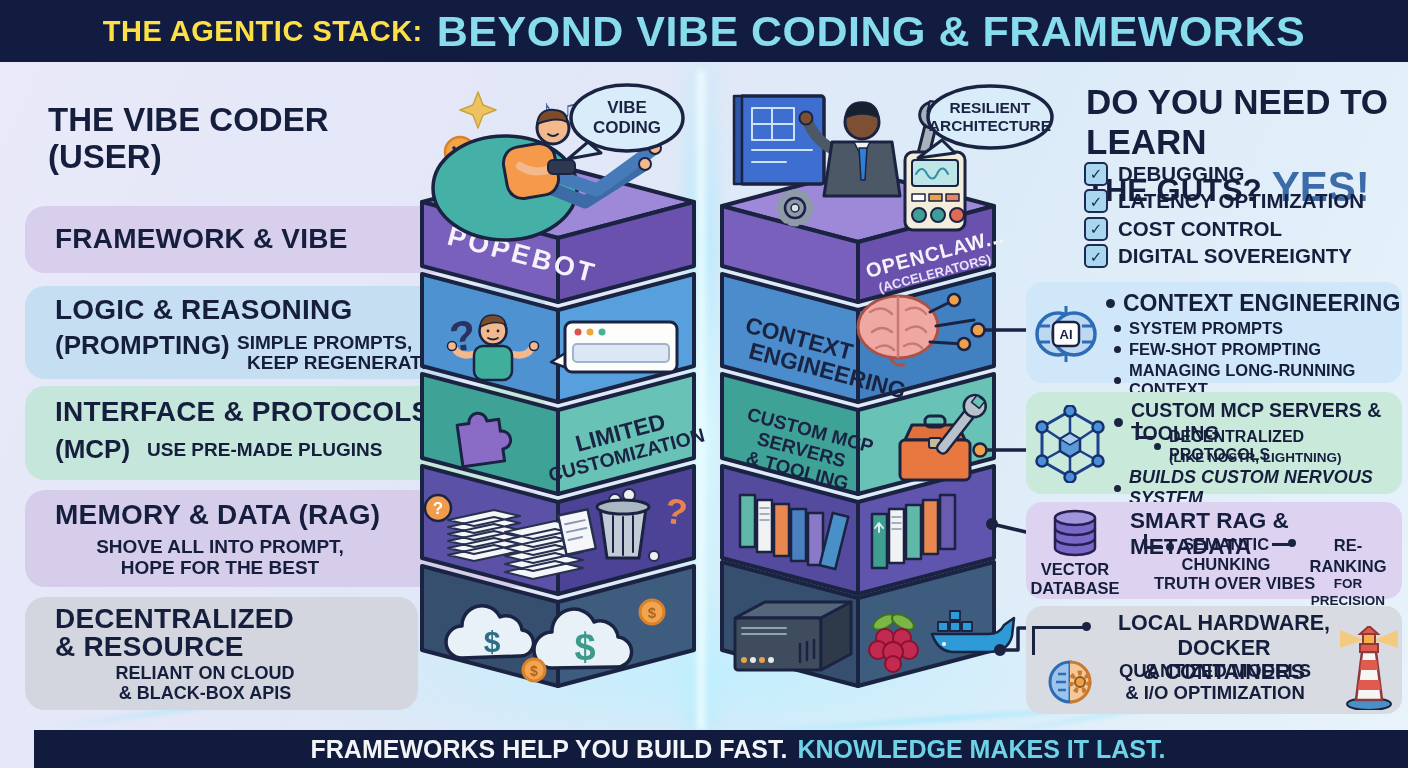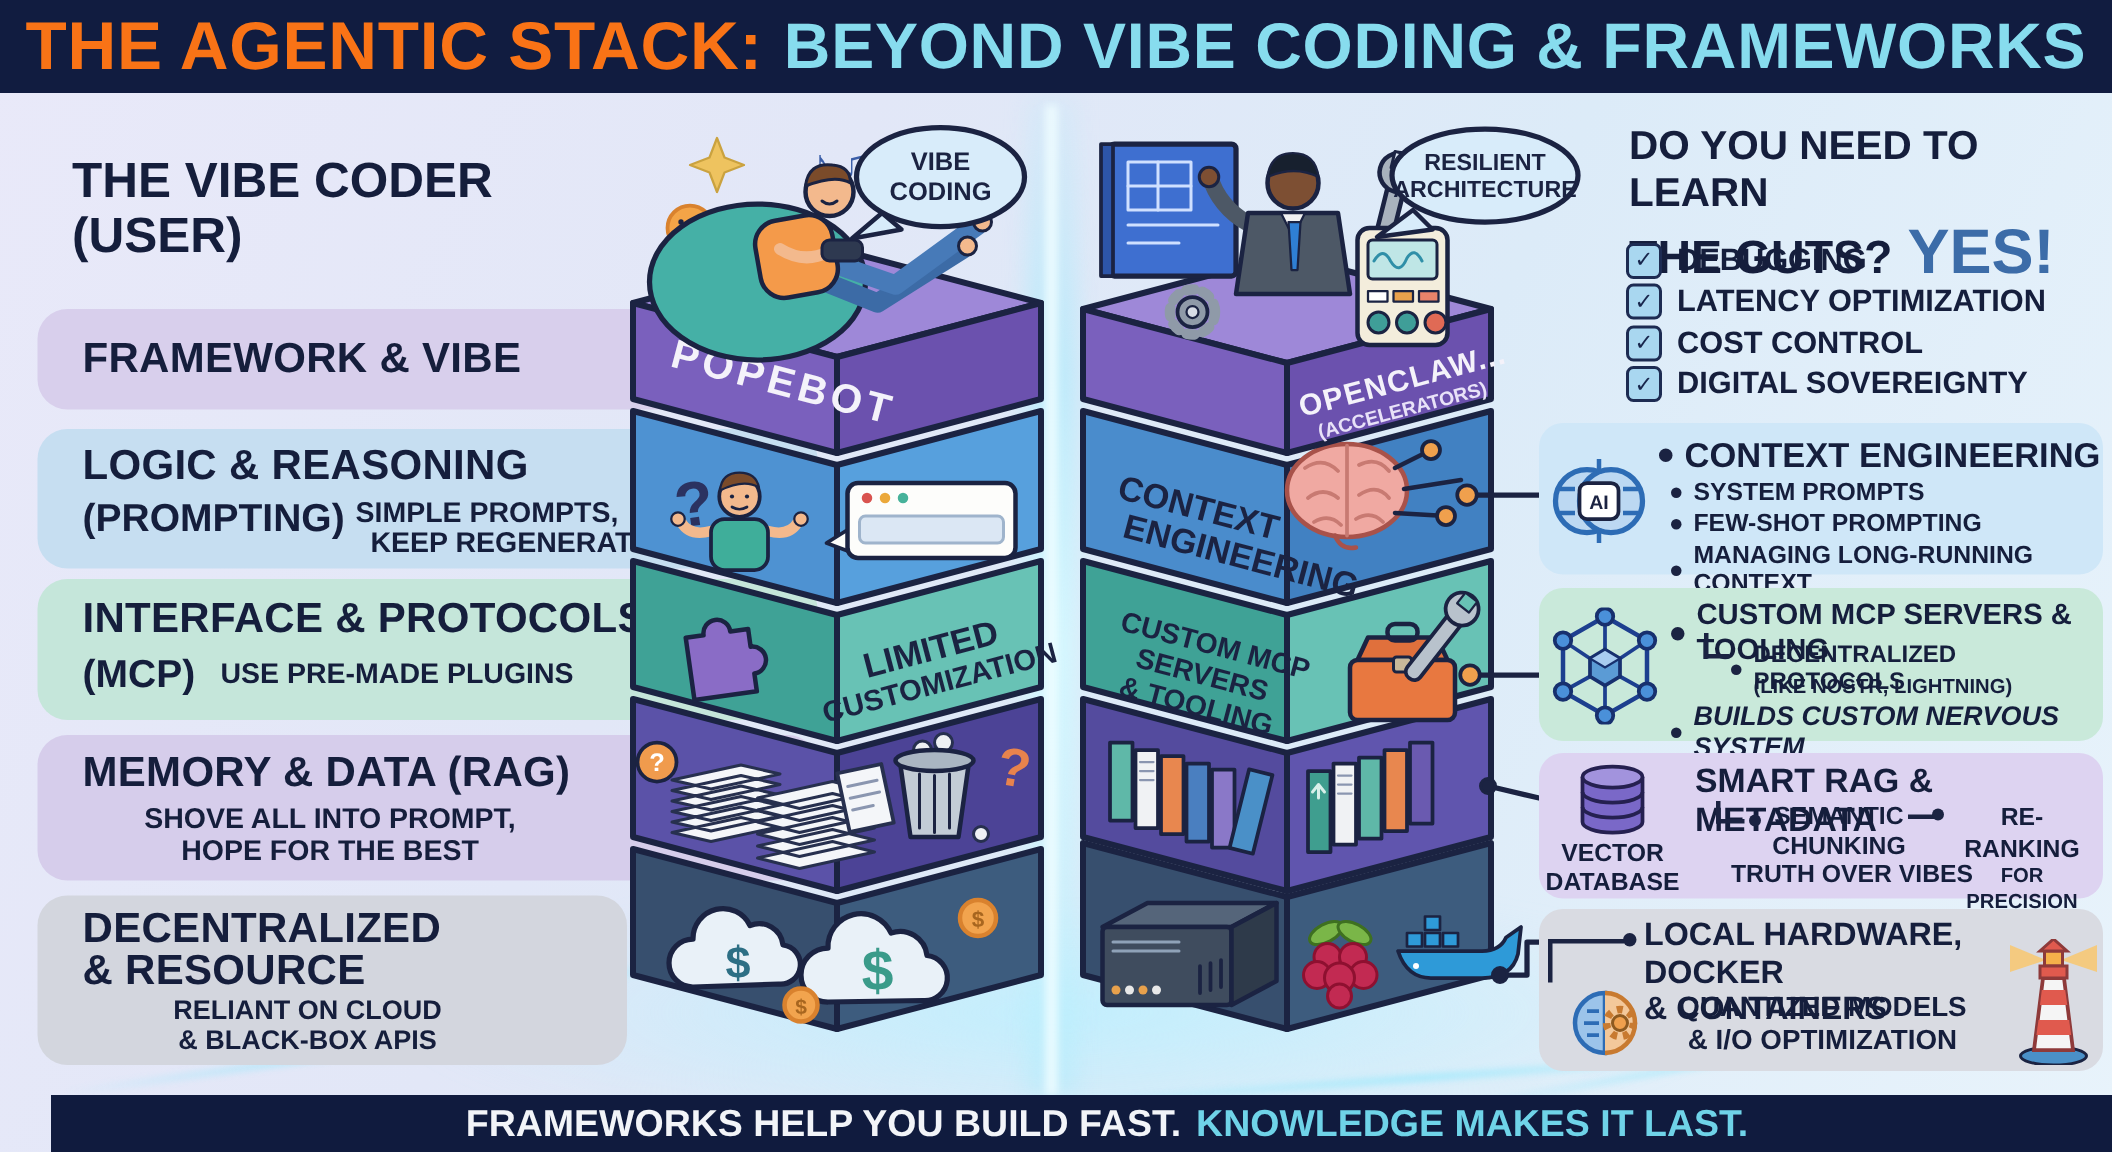--- a/index.html
+++ b/index.html
@@ -2,21 +2,21 @@
 <html><head>
 <meta charset="utf-8">
 <style>
   html,body{margin:0;padding:0;}
   #canvas{position:relative;width:1408px;height:768px;overflow:hidden;
     font-family:"Liberation Sans","DejaVu Sans",sans-serif;
     background:linear-gradient(115deg,#e9e9f9 0%,#e2e7f7 35%,#dcebf8 62%,#e8f3fb 100%);}
   .abs{position:absolute;}
   
   #header{left:0;top:0;width:1408px;height:62px;background:#111c40;display:flex;align-items:center;justify-content:center;gap:14px;z-index:6;}
-  #header .t1{color:#f97316;font-size:45px;font-weight:700;letter-spacing:.5px;}
+  #header .t1{color:#fde047;font-size:29px;font-weight:700;letter-spacing:.5px;}
   #header .t2{color:#87dcee;font-size:43px;font-weight:700;letter-spacing:.5px;}
   #footer{left:0;bottom:0;width:1408px;height:38px;background:#101b3e;display:flex;align-items:center;justify-content:center;gap:10px;z-index:6;margin-left:34px;}
   #footer .f1{color:#f2f4f8;font-size:25px;font-weight:700;}
   #footer .f2{color:#6fd3e8;font-size:25px;font-weight:700;}
   
   .glow{left:260px;top:590px;width:900px;height:170px;background:radial-gradient(ellipse at center,rgba(185,240,255,.75),rgba(185,240,255,0) 70%);filter:blur(10px);z-index:0;}
   .beam{left:684px;top:64px;width:34px;height:666px;z-index:1;
     background:linear-gradient(180deg,rgba(173,235,252,.15),rgba(173,235,252,.7) 28%,rgba(210,248,255,.95) 55%,rgba(173,235,252,.45));filter:blur(7px);}
   .beam-core{left:697px;top:70px;width:8px;height:660px;background:rgba(240,253,255,.9);filter:blur(3px);z-index:1;}
   .streak{position:absolute;height:5px;border-radius:3px;filter:blur(2px);opacity:.75;z-index:0;
@@ -27,21 +27,21 @@
   .band .btitle{position:absolute;left:30px;font-size:28px;font-weight:700;letter-spacing:.2px;}
   .band .bparen{font-size:26px;font-weight:700;}
   .band .bsub{font-size:19px;font-weight:700;}
   #band1{top:206px;width:520px;height:67px;background:#d8cfec;}
   #band2{top:286px;width:520px;height:93px;background:#c6def1;}
   #band3{top:386px;width:520px;height:94px;background:#c5e6da;}
   #band4{top:490px;width:520px;height:97px;background:#d6cdeb;}
   #band5{top:597px;width:393px;height:113px;background:#d3d6de;}
   
   .rhead{left:1086px;top:82px;width:322px;color:#151e3c;z-index:3;}
-  .rhead .h1{font-size:27px;font-weight:700;line-height:1.15;}
+  .rhead .h1{font-size:35px;font-weight:700;line-height:1.15;}
   .rhead .h2{font-size:31px;font-weight:700;display:flex;align-items:baseline;gap:10px;}
   .rhead .yes{font-size:42px;font-weight:700;color:#3c6ca8;}
   .checklist{left:1084px;top:160px;z-index:3;}
   .checkrow{display:flex;align-items:center;gap:10px;height:27.5px;}
   .checkbox{width:20px;height:20px;border-radius:5px;background:#a9d7f0;border:2.5px solid #1d2b52;color:#17254c;
     font-size:15px;font-weight:700;display:flex;align-items:center;justify-content:center;line-height:1;}
   .checklabel{font-size:20.5px;font-weight:700;color:#151e3c;}
   .rbox{left:1026px;width:376px;border-radius:16px;z-index:3;color:#151e3c;}
   #rbox1{top:282px;height:101px;background:#cfe7f8;}
   #rbox2{top:392px;height:102px;background:#c9e9da;}
@@ -507,21 +507,21 @@
     <div class="abs" style="left:272px;top:33px;width:100px;text-align:center;font-weight:700;line-height:1.25;">
       <div style="font-size:16.5px;">RE-RANKING</div>
       <div style="font-size:13.5px;">FOR PRECISION</div>
     </div>
     <div class="abs" style="left:128px;top:72px;font-size:16.5px;font-weight:700;">TRUTH OVER VIBES</div>
   </div>
 
   <div class="abs rbox" id="rbox4">
     <div class="elbow2" style="left:6px;top:20px;width:48px;height:26px;"></div>
     <span class="dot abs" style="left:56px;top:16px;"></span>
-    <div class="abs" style="left:70px;top:5px;width:256px;font-weight:700;line-height:1.15;">
+    <div class="abs" style="left:70px;top:5px;width:256px;text-align:center;font-weight:700;line-height:1.15;">
       <div style="font-size:21.5px;">LOCAL HARDWARE, DOCKER</div>
       <div style="font-size:21.5px;">&amp; CONTAINERS</div>
     </div>
     <svg class="abs" style="left:18px;top:50px;" width="56" height="52" viewBox="0 0 56 52">
       <path d="M26 6 a20 20 0 0 0 0 40 z" fill="#9cc4ea" stroke="#2d6cb5" stroke-width="3"></path>
       <path d="M26 6 a20 20 0 0 1 0 40" fill="#f3c89a" stroke="#c87a30" stroke-width="3"></path>
       <circle cx="36" cy="26" r="9" stroke="#c87a30" stroke-width="5" stroke-dasharray="4 4" fill="none"></circle>
       <circle cx="36" cy="26" r="5" fill="#f0a04d" stroke="#8e5a20" stroke-width="2"></circle>
       <path d="M14 18 h8 M12 26 h10 M14 34 h8" stroke="#2d6cb5" stroke-width="2.5"></path>
     </svg>

